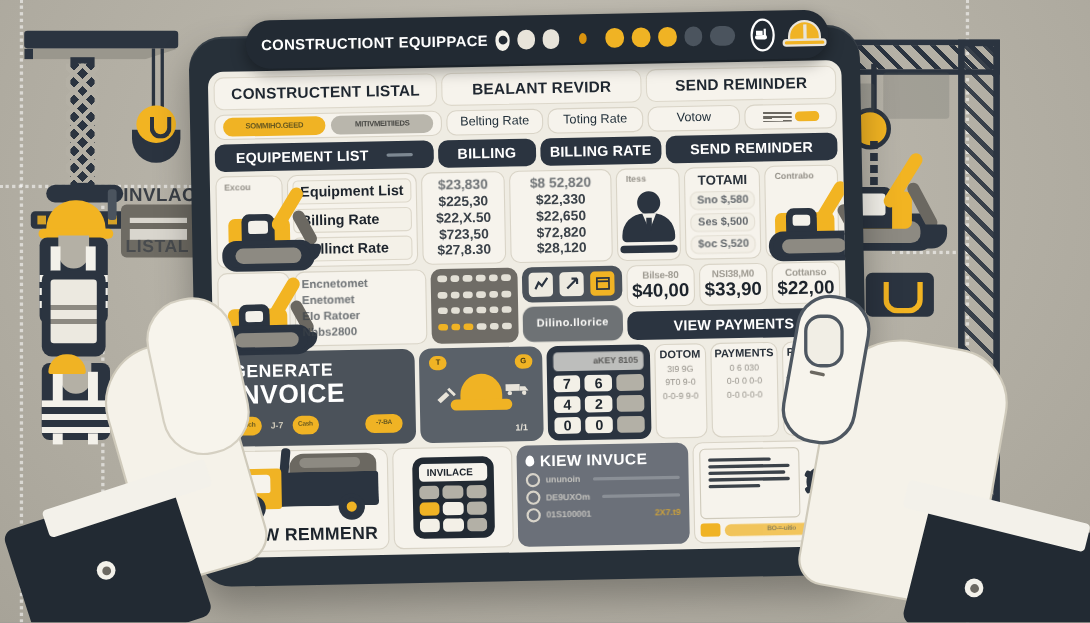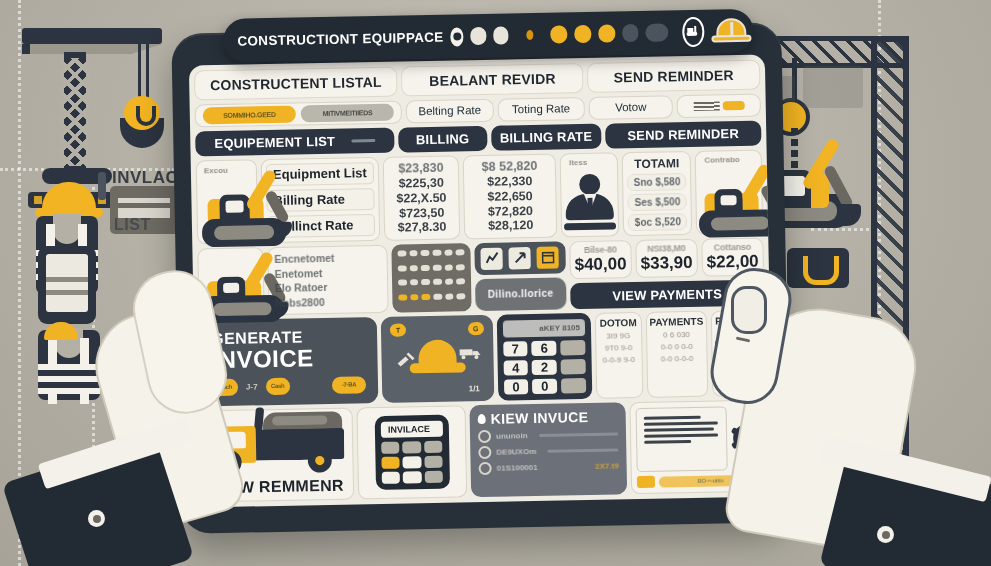--- a/index.html
+++ b/index.html
@@ -215,21 +215,21 @@
     <div class="ic tabletic" style="left:38px;top:246px;"></div>
     <div class="ic vest" style="left:38px;top:330px;height:70px;">
       <div class="vstripe" style="left:10px;"></div>
         <div class="vstripe" style="left:42px;"></div>
     </div>
     <div class="ic" style="left:44px;top:322px;width:34px;height:18px;background:#f0b324;border-radius:17px 17px 2px 2px;"></div>
 
     <div class="ic doc-ic" style="left:110px;top:186px;"></div>
     <div class="ic" style="left:98px;top:172px;width:8px;height:28px;background:#4b545e;border-radius:3px;"></div>
     <div class="bgtxt" style="left:112px;top:168px;font-size:17px;">INVLACE</div>
-    <div class="bgtxt blur" style="left:114px;top:216px;font-size:16px;">LIST</div>
+    <div class="bgtxt blur" style="left:114px;top:216px;font-size:16px;">LISTAL</div>
 
     <div>
       <div class="rc-jib"></div>
       <div class="rc-col"></div>
       <div class="rc-cable"></div>
       <div class="rc-pulley"></div>
       <div class="rc-chain"></div>
     </div>
 
     <div class="excav-bg" style="right:130px;top:148px;width:120px;height:80px;">

